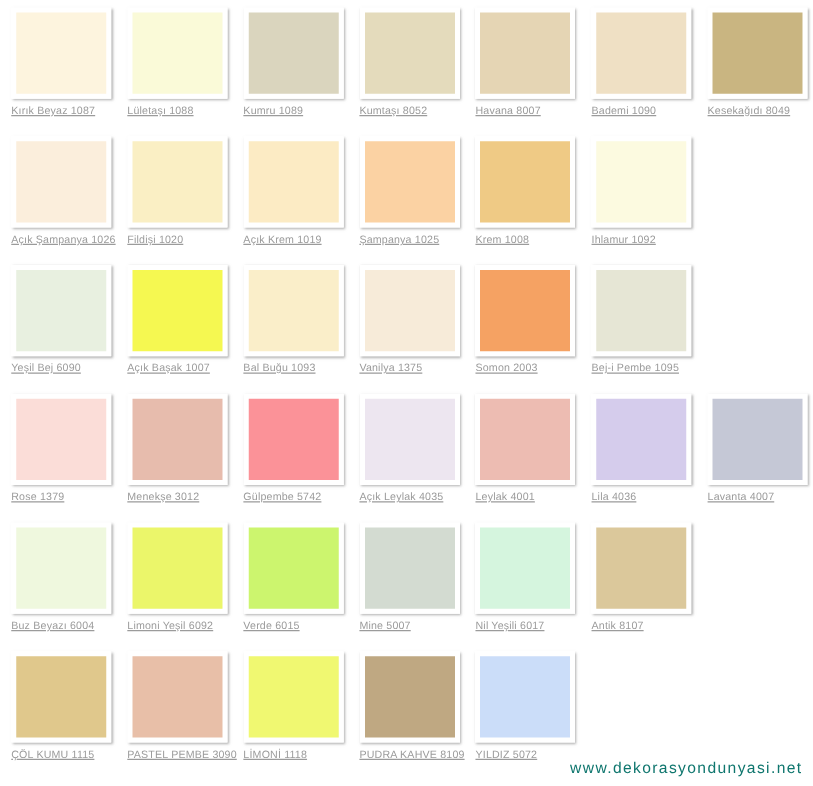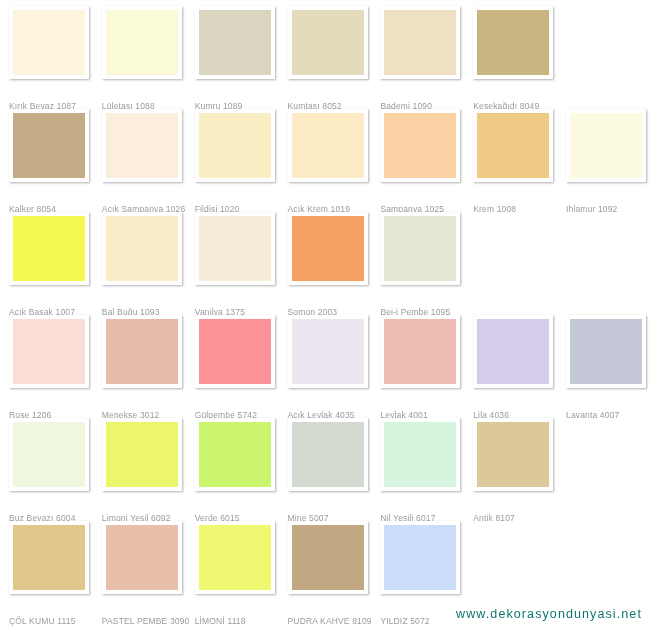--- a/index.html
+++ b/index.html
@@ -40,26 +40,27 @@
     border: 1px solid #ffffff;
     padding: 3px;
     box-shadow: 1px 1px 2px rgba(110,110,110,0.55);
   }
   .swatch-chip {
     width: 100%;
     height: 100%;
     box-sizing: border-box;
   }
   .swatch-label {
-    margin-top: 22px;
+    margin-top: 4px;
     font-size: 8.5px;
     line-height: 10px;
     color: #9b9b9b;
     letter-spacing: 0.15px;
     white-space: nowrap;
+    text-decoration: underline;
   }
   #watermark {
     position: absolute;
     right: 8px;
     bottom: 8px;
     font-size: 12.5px;
     letter-spacing: 1.1px;
     color: #0f766e;
     font-family: "Liberation Sans", sans-serif;
   }
@@ -88,40 +89,40 @@
         <div class="swatch-label">Kumru 1089</div>
       </div>
       <div class="swatch-card">
         <div class="swatch-frame">
           <div class="swatch-chip" style="background: rgb(228, 219, 188);"></div>
         </div>
         <div class="swatch-label">Kumtaşı 8052</div>
       </div>
       <div class="swatch-card">
         <div class="swatch-frame">
+          <div class="swatch-chip" style="background: rgb(229, 213, 180);"></div>
+        </div>
+        <div class="swatch-label">Havana 8007</div>
+      </div>
+      <div class="swatch-card">
+        <div class="swatch-frame">
           <div class="swatch-chip" style="background: rgb(239, 224, 196);"></div>
         </div>
         <div class="swatch-label">Bademi 1090</div>
       </div>
       <div class="swatch-card">
         <div class="swatch-frame">
           <div class="swatch-chip" style="background: rgb(201, 181, 129);"></div>
         </div>
         <div class="swatch-label">Kesekağıdı 8049</div>
       </div>
     </div>
     <div class="swatch-row">
       <div class="swatch-card">
         <div class="swatch-frame">
-          <div class="swatch-chip" style="background: rgb(196, 172, 135);"></div>
-        </div>
-        <div class="swatch-label">Kalker 8054</div>
-      </div>
-      <div class="swatch-card">
-        <div class="swatch-frame">
           <div class="swatch-chip" style="background: rgb(251, 238, 220);"></div>
         </div>
         <div class="swatch-label">Açık Şampanya 1026</div>
       </div>
       <div class="swatch-card">
         <div class="swatch-frame">
           <div class="swatch-chip" style="background: rgb(250, 239, 196);"></div>
         </div>
         <div class="swatch-label">Fildişi 1020</div>
       </div>
@@ -146,20 +147,26 @@
       <div class="swatch-card">
         <div class="swatch-frame">
           <div class="swatch-chip" style="background: rgb(252, 250, 224);"></div>
         </div>
         <div class="swatch-label">Ihlamur 1092</div>
       </div>
     </div>
     <div class="swatch-row">
       <div class="swatch-card">
         <div class="swatch-frame">
+          <div class="swatch-chip" style="background: rgb(232, 240, 224);"></div>
+        </div>
+        <div class="swatch-label">Yeşil Bej 6090</div>
+      </div>
+      <div class="swatch-card">
+        <div class="swatch-frame">
           <div class="swatch-chip" style="background: rgb(245, 248, 81);"></div>
         </div>
         <div class="swatch-label">Açık Başak 1007</div>
       </div>
       <div class="swatch-card">
         <div class="swatch-frame">
           <div class="swatch-chip" style="background: rgb(250, 238, 201);"></div>
         </div>
         <div class="swatch-label">Bal Buğu 1093</div>
       </div>
@@ -180,21 +187,21 @@
           <div class="swatch-chip" style="background: rgb(230, 230, 213);"></div>
         </div>
         <div class="swatch-label">Bej-i Pembe 1095</div>
       </div>
     </div>
     <div class="swatch-row">
       <div class="swatch-card">
         <div class="swatch-frame">
           <div class="swatch-chip" style="background: rgb(251, 221, 216);"></div>
         </div>
-        <div class="swatch-label">Rose 1206</div>
+        <div class="swatch-label">Rose 1379</div>
       </div>
       <div class="swatch-card">
         <div class="swatch-frame">
           <div class="swatch-chip" style="background: rgb(231, 188, 173);"></div>
         </div>
         <div class="swatch-label">Menekşe 3012</div>
       </div>
       <div class="swatch-card">
         <div class="swatch-frame">
           <div class="swatch-chip" style="background: rgb(251, 146, 152);"></div>

